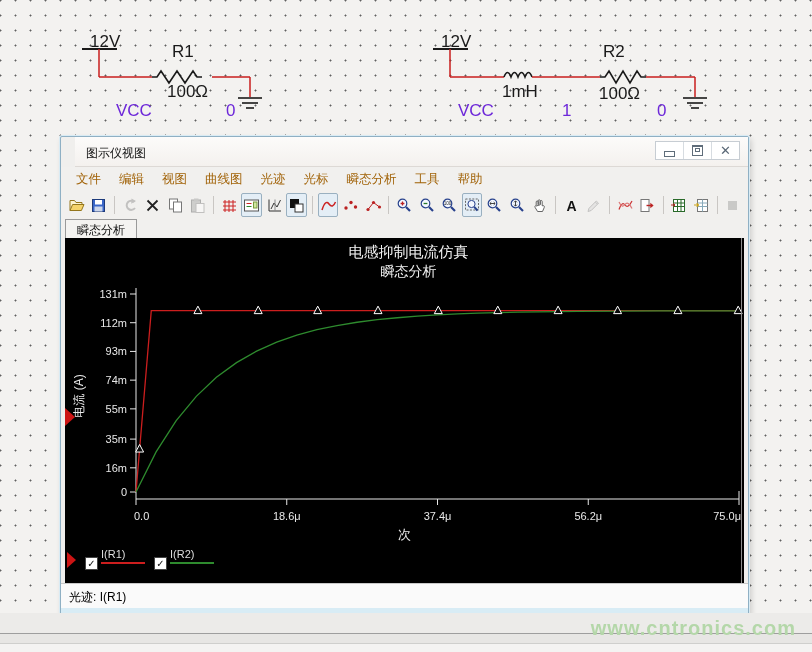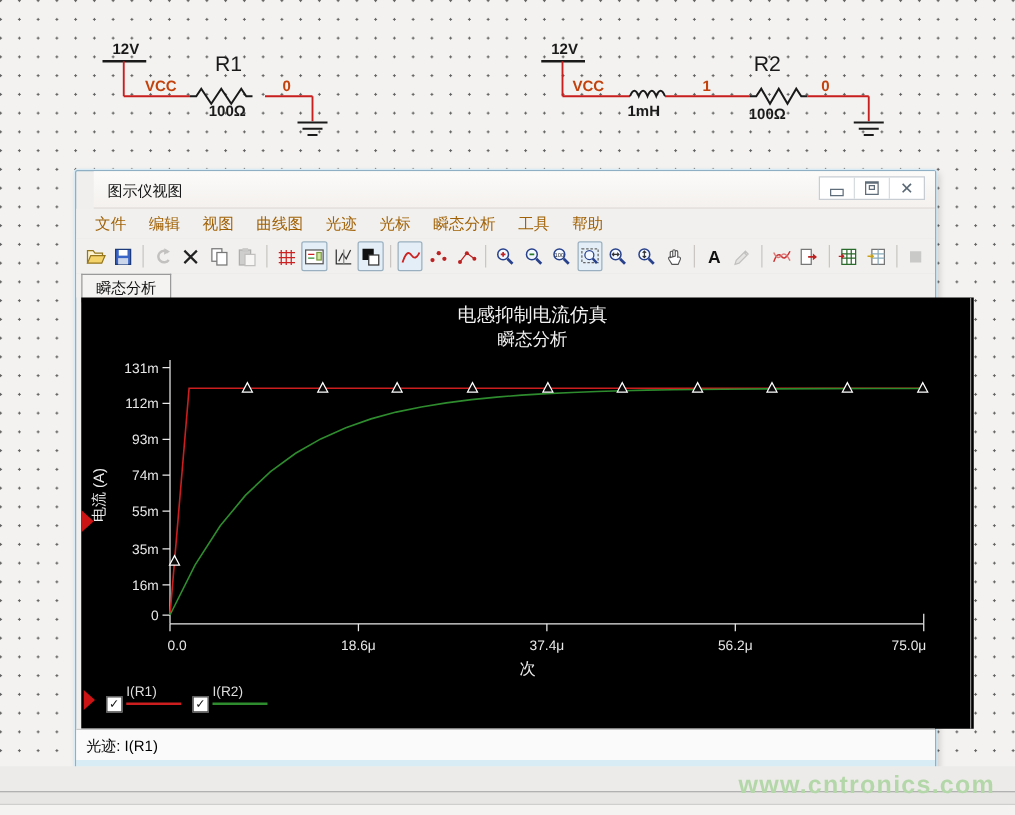--- a/index.html
+++ b/index.html
@@ -7,22 +7,22 @@
     width:812px;height:652px;position:relative;overflow:hidden;
     font-family:"Liberation Sans","DejaVu Sans",sans-serif;
     background:#f3f2f0;
   }
   
   .canvas-dots{
     position:absolute;left:0;top:0;width:812px;height:613px;
     background-image:radial-gradient(circle,#606060 0.9px,transparent 1.1px);
     background-size:15px 15px;background-position:8px 8px;
   }
-  .circuit-label{position:absolute;font-size:12px;font-weight:bold;color:#1a1a1a;white-space:nowrap;}
-  .circuit-label.red{color:#c2410c;}
+  .circuit-label{position:absolute;font-size:17px;font-weight:normal;color:#1a1a1a;white-space:nowrap;}
+  .circuit-label.red{color:#6d28d9;margin-top:39px;}
   .circuit-label.ref{font-weight:normal;font-size:17px;}
   
   .gwin{
     position:absolute;left:60px;top:136px;width:687px;height:477px;
     background:#f0efed;border:1px solid #8fb0c4;border-radius:2px;
     box-shadow:0 0 0 1px #d9ebf4, 2px 3px 6px rgba(0,0,0,.18);
   }
   .titlebar{position:absolute;left:14px;top:0;right:0;height:29px;
     background:linear-gradient(#fcfbfa,#f4f1ee);border-bottom:1px solid #ddd9d5;}
   .win-title{position:absolute;left:11px;top:8px;font-size:12px;color:#111;}
@@ -39,21 +39,21 @@
   .toolbar{position:absolute;left:0;top:54px;right:0;height:28px;background:#f1f0ee;
     border-bottom:1px solid #dcdad7;display:flex;align-items:center;padding:0 4px;}
   .tbtn{width:22px;height:22px;display:flex;align-items:center;justify-content:center;margin:0 1px;border:1px solid transparent;border-radius:2px;}
   .tbtn.pressed{border-color:#9ab0c0;background:#e4eef6;}
   .tbtn.disabled{opacity:.45;filter:grayscale(1);}
   .tsep{width:1px;height:18px;background:#c9c6c3;margin:0 4px;}
   .tabbar{position:absolute;left:0;top:82px;right:0;height:19px;background:#f1f0ee;}
   .tab{display:inline-block;margin-left:4px;padding:2px 11px 3px;font-size:12px;color:#111;
     border:1px solid #9a9a9a;border-bottom:none;background:#f4f3f1;}
   
-  .plotpanel{position:absolute;left:4px;top:101px;width:679px;height:345px;background:#000;padding-left:35px;}
+  .plotpanel{position:absolute;left:4px;top:101px;width:679px;height:345px;background:#000;}
   .plot-right-edge{position:absolute;right:2px;top:0;bottom:0;width:1px;background:#8d8d8d;}
   .chart-title{position:absolute;left:8px;right:0;top:5px;text-align:center;color:#f2f2f2;font-size:15px;}
   .chart-subtitle{position:absolute;left:8px;right:0;top:25px;text-align:center;color:#f2f2f2;font-size:14px;}
   .ylabel{position:absolute;left:-56px;top:150px;width:140px;height:16px;text-align:center;
     color:#ececec;font-size:12px;transform:rotate(-90deg);}
   .xlabel{position:absolute;left:0;right:0;top:288px;text-align:center;color:#ececec;font-size:13px;}
   .trace-arrow{position:absolute;left:0;top:170px;width:0;height:0;
     border-top:9px solid transparent;border-bottom:9px solid transparent;border-left:10px solid #cc1414;}
   .legend{position:absolute;left:2px;top:310px;display:flex;align-items:flex-start;}
   .legend-arrow{width:0;height:0;border-top:8px solid transparent;border-bottom:8px solid transparent;

